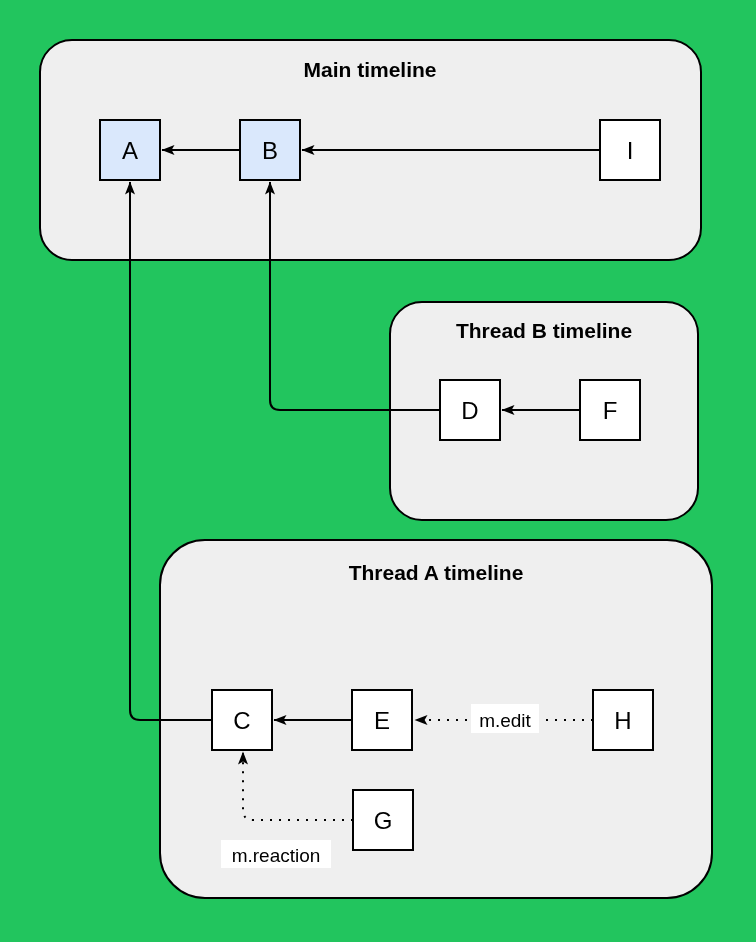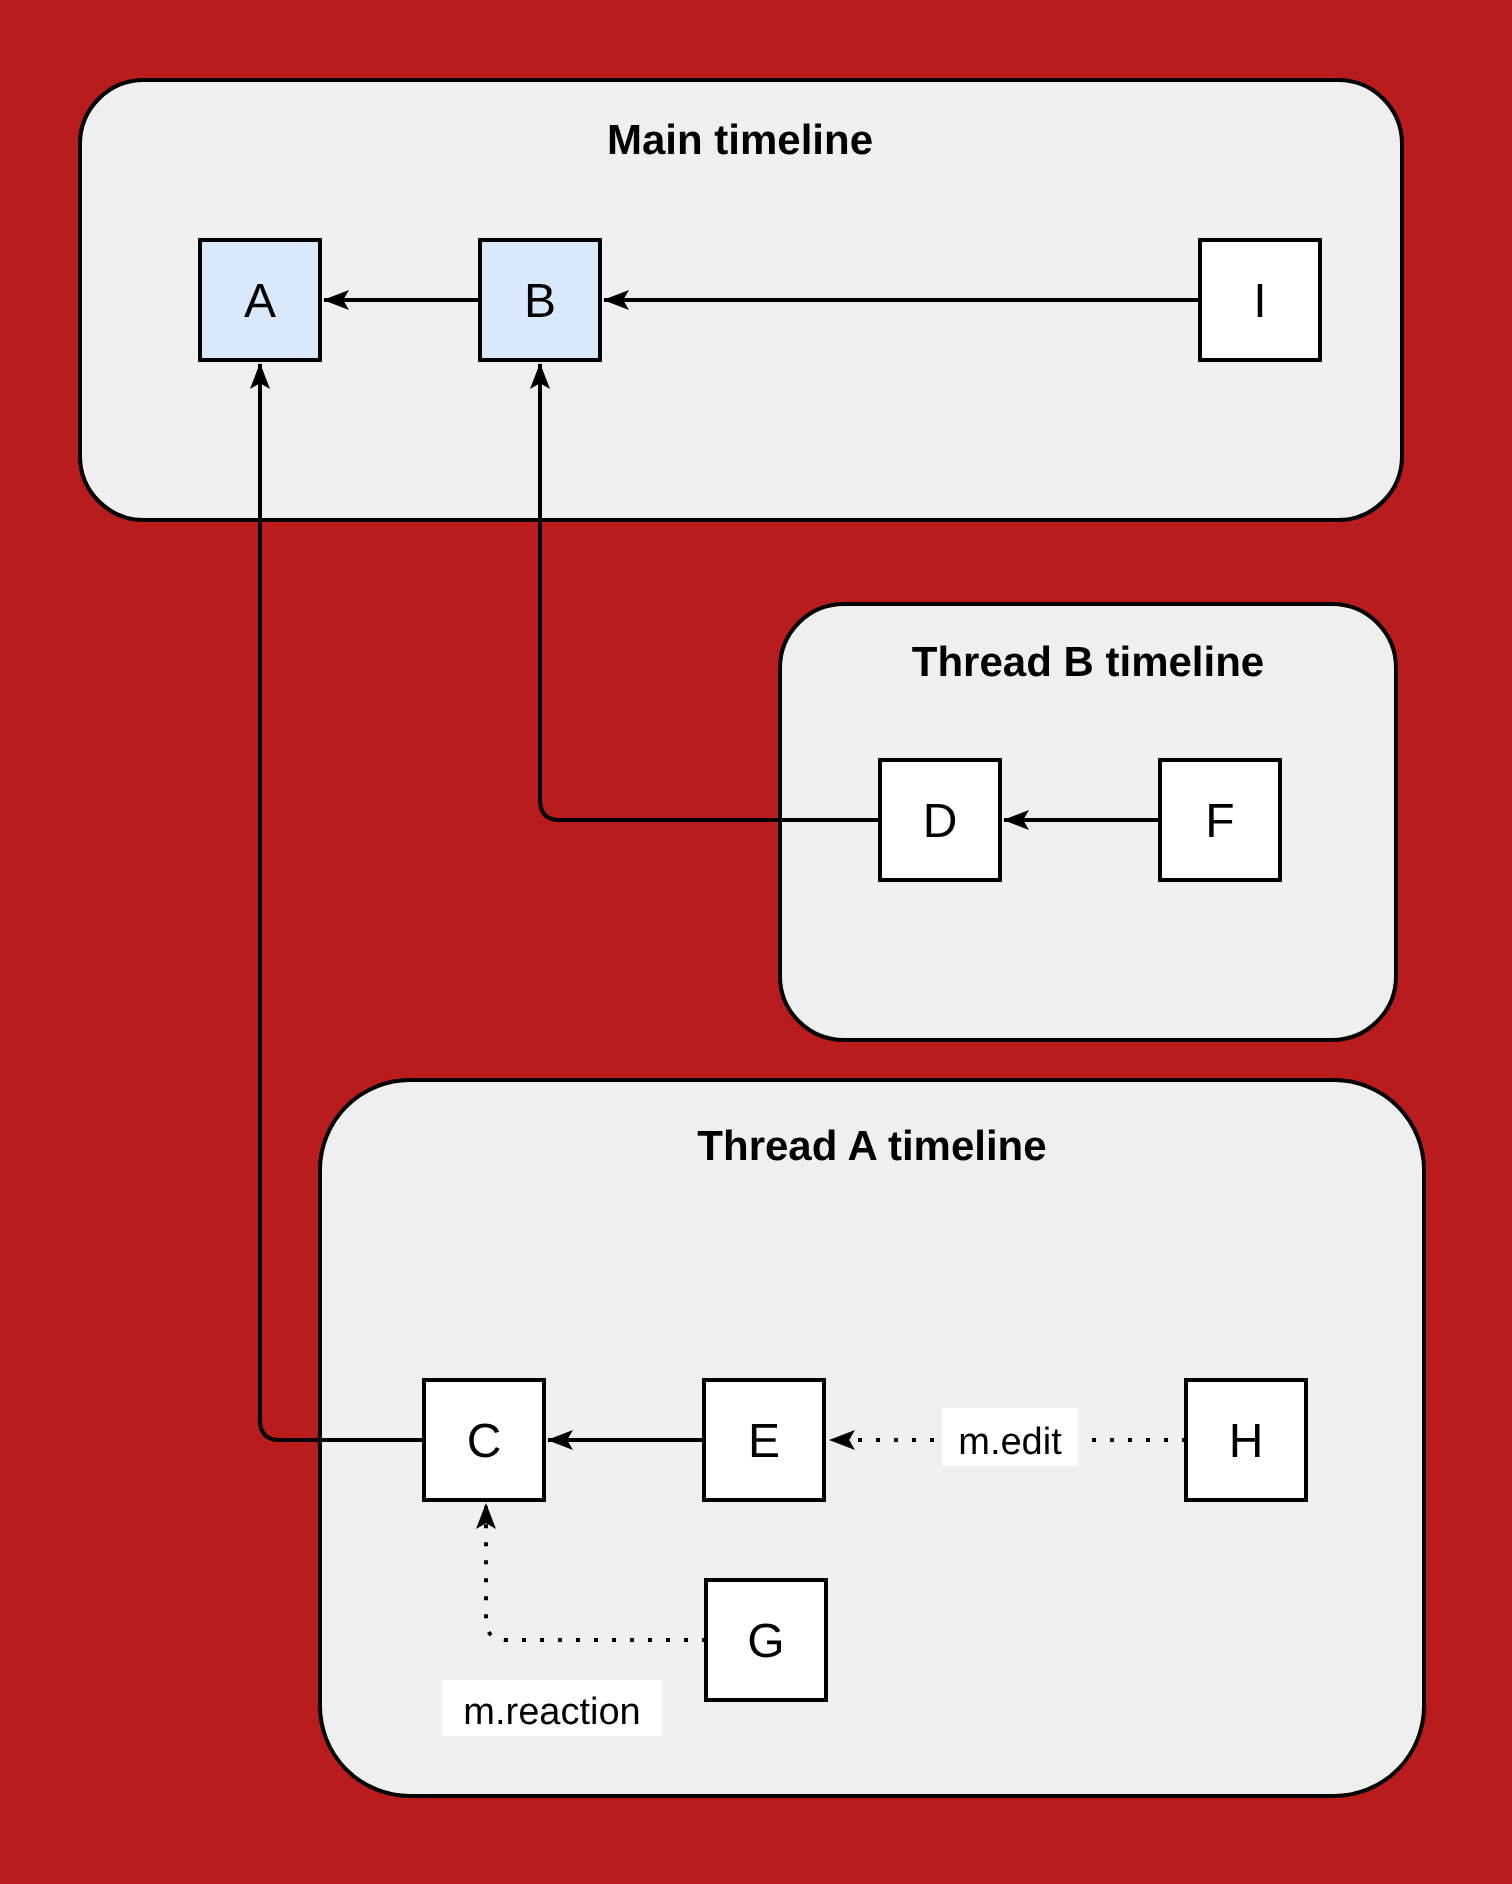--- a/index.html
+++ b/index.html
@@ -5,21 +5,21 @@
   html, body {
     margin: 0;
     padding: 0;
     background: #ffffff;
     font-family: "Liberation Sans", sans-serif;
   }
   .stage {
     position: relative;
     width: 756px;
     height: 942px;
-    background: #b91c1c;
+    background: #22c55e;
     overflow: hidden;
   }
   svg { display: block; }
   .container-box {
     fill: #efefef;
     stroke: #000000;
     stroke-width: 2;
   }
   .container-title {
     font-family: "Liberation Sans", sans-serif;

